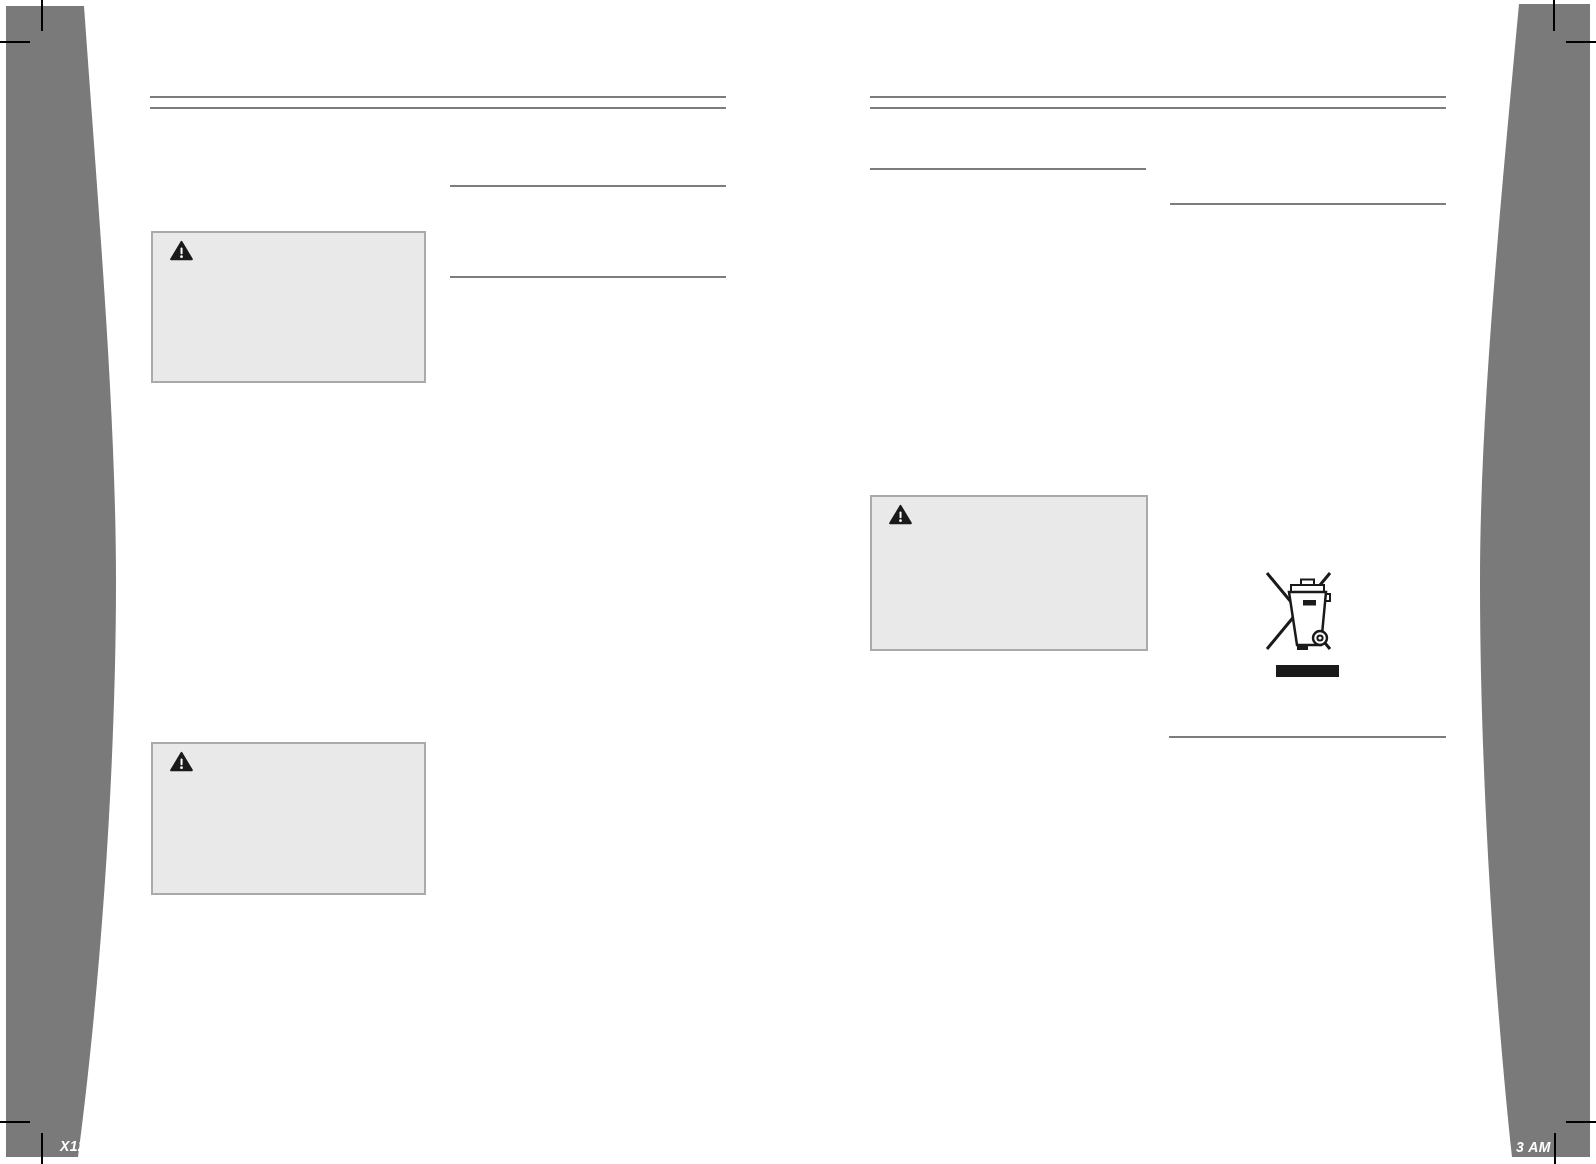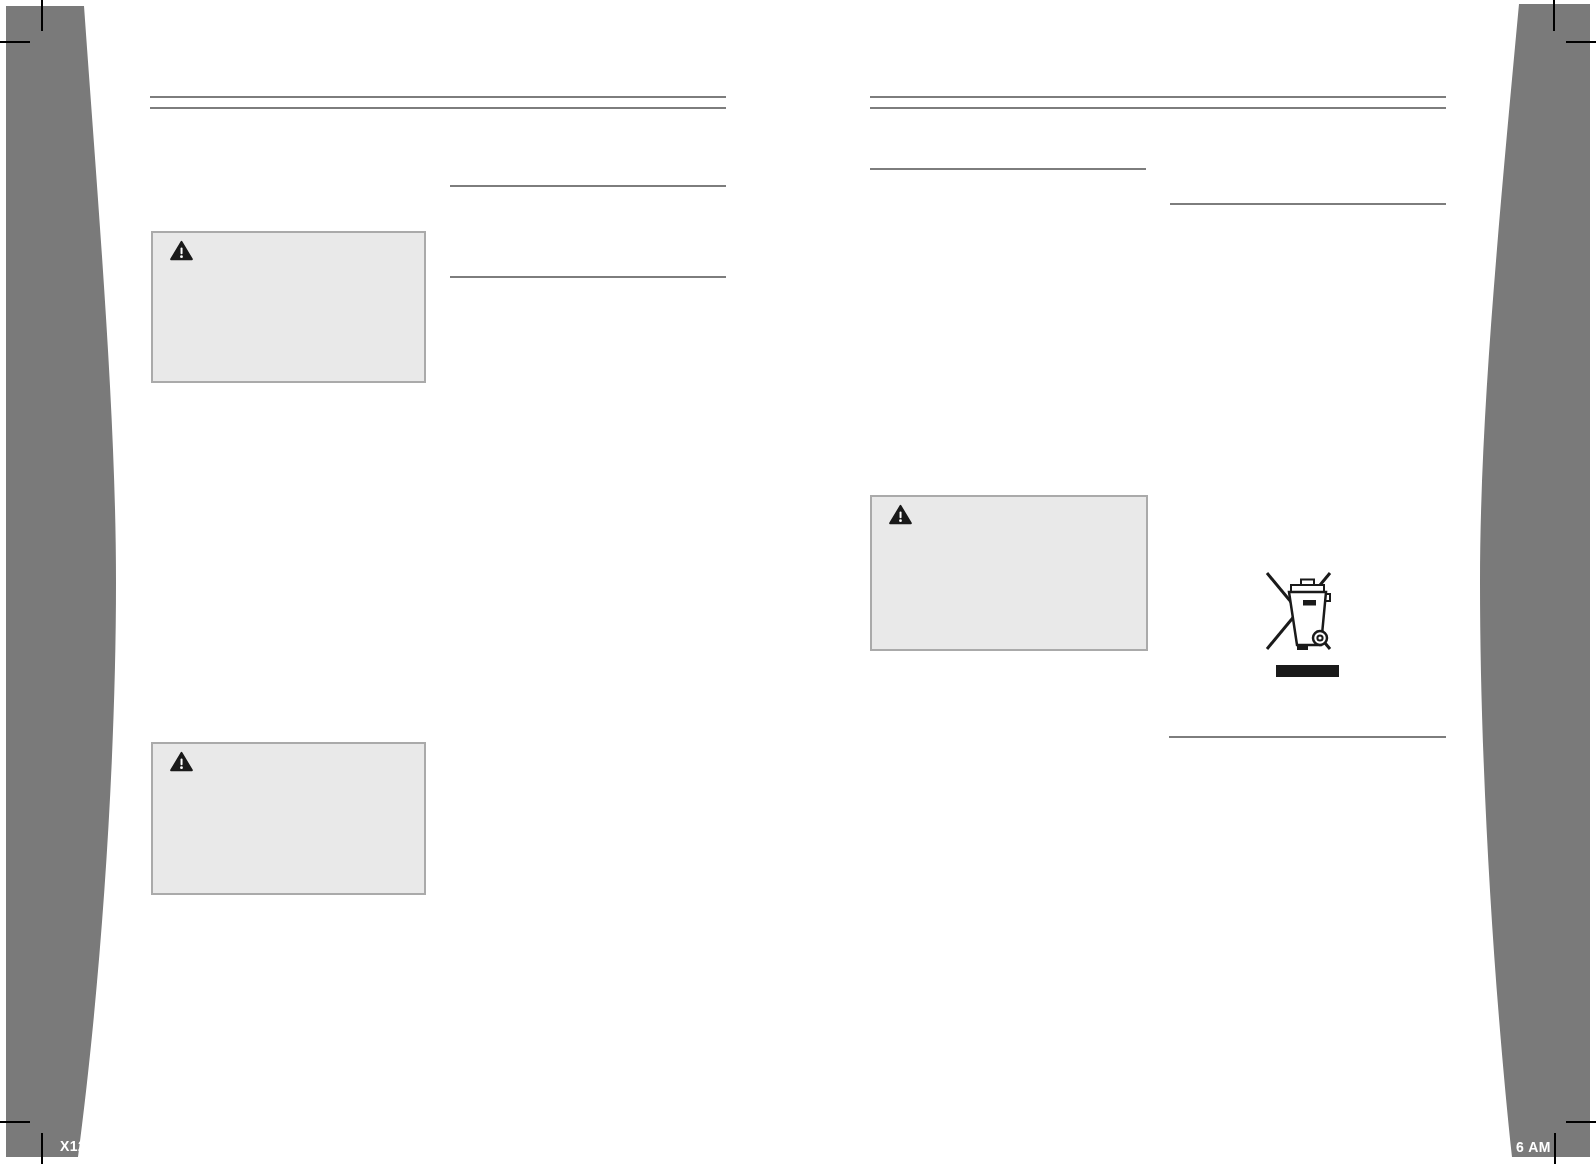--- a/index.html
+++ b/index.html
@@ -2,20 +2,21 @@
 <html style="--canvas: #ffffff; --curl: #7a7a7a; --rule: #7d7d7d; --box_fill: #e9e9e9; --box_border: #aaaaaa; --ink: #1a1a1a; --mark: #000000; --footer_text: #ffffff;"><head>
 <meta charset="utf-8">
 <style>
   html,body{margin:0;padding:0;background:#fff;}
   .canvas{
     position:relative;
     width:1596px;height:1164px;
     background:var(--canvas,#ffffff);
     overflow:hidden;
     font-family:"Liberation Sans", sans-serif;
+    font-style:italic;
   }
   .underlay{position:absolute;left:0;top:0;z-index:0;}
   .crop-mark{position:absolute;background:var(--mark,#000);z-index:3;}
   .rule{position:absolute;height:2px;background:var(--rule,#7d7d7d);z-index:1;}
   .warnbox{
     position:absolute;z-index:1;box-sizing:border-box;
     background:var(--box_fill,#e9e9e9);
     border:2px solid var(--box_border,#aaaaaa);
     padding:7px 0 0 17px;
   }
@@ -92,15 +93,15 @@
     <rect x="72" y="29" width="8" height="7" fill="#ffffff" stroke="var(--ink,#1a1a1a)" stroke-width="2"></rect>
     <polygon points="39,27 76,27 71,80 47,80" fill="#ffffff" stroke="var(--ink,#1a1a1a)" stroke-width="2.5"></polygon>
     <rect x="53" y="35" width="13" height="5.5" fill="var(--ink,#1a1a1a)"></rect>
     <rect x="47" y="80" width="11" height="5" fill="var(--ink,#1a1a1a)"></rect>
     <circle cx="70" cy="73" r="7" fill="#ffffff" stroke="var(--ink,#1a1a1a)" stroke-width="2.5"></circle>
     <circle cx="70" cy="73" r="2.6" fill="none" stroke="var(--ink,#1a1a1a)" stroke-width="2"></circle>
     <rect x="26" y="100" width="63" height="12" fill="var(--ink,#1a1a1a)"></rect>
   </svg>
 
   <div class="footer-text" style="left:60px;top:1139px;">X12</div>
-  <div class="footer-text" style="left:1516px;top:1140px;">6 AM</div>
+  <div class="footer-text" style="left:1516px;top:1140px;">3 AM</div>
 
 </div>
 
 </body></html>

